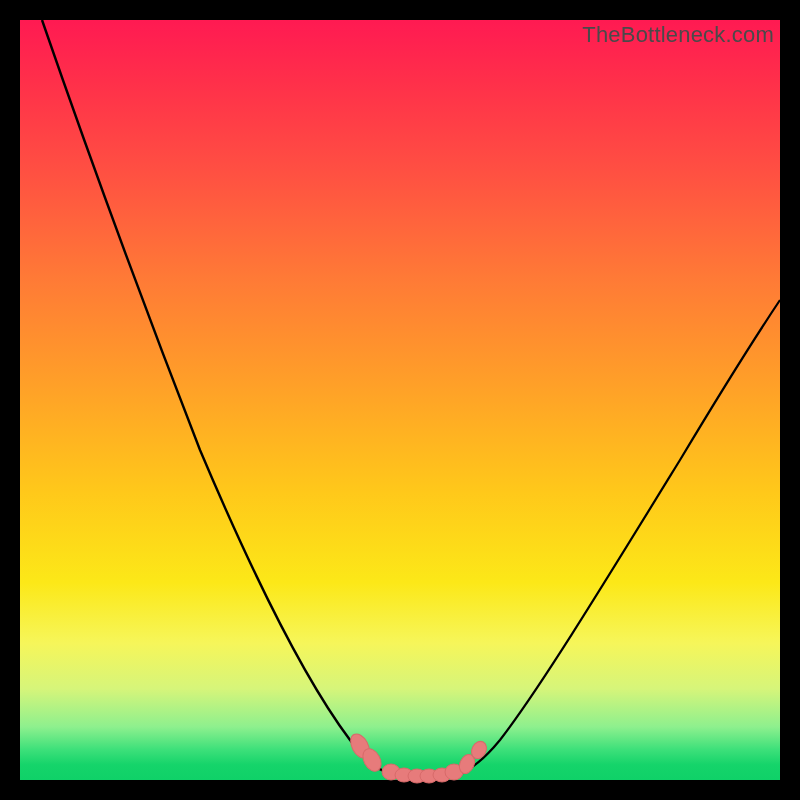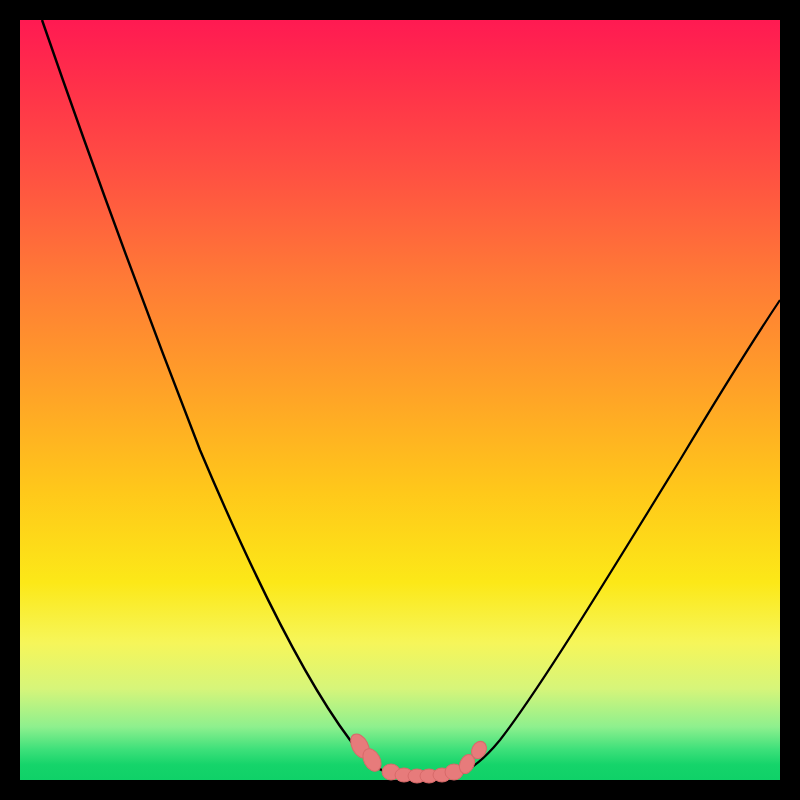--- a/index.html
+++ b/index.html
@@ -89,13 +89,14 @@
       <ellipse cx="384" cy="755" rx="9" ry="7"></ellipse>
       <ellipse cx="397" cy="756" rx="9" ry="7"></ellipse>
       <ellipse cx="409" cy="756" rx="9" ry="7"></ellipse>
       <ellipse cx="422" cy="755" rx="9" ry="7"></ellipse>
       <ellipse cx="434" cy="752" rx="9" ry="8"></ellipse>
       <ellipse cx="447" cy="744" rx="7" ry="10" transform="rotate(24 447 744)"></ellipse>
       <ellipse cx="459" cy="730" rx="7" ry="9" transform="rotate(28 459 730)"></ellipse>
     </g>
   </svg>
 
+  <div class="watermark">TheBottleneck.com</div>
 </div>
 
 </body></html>

